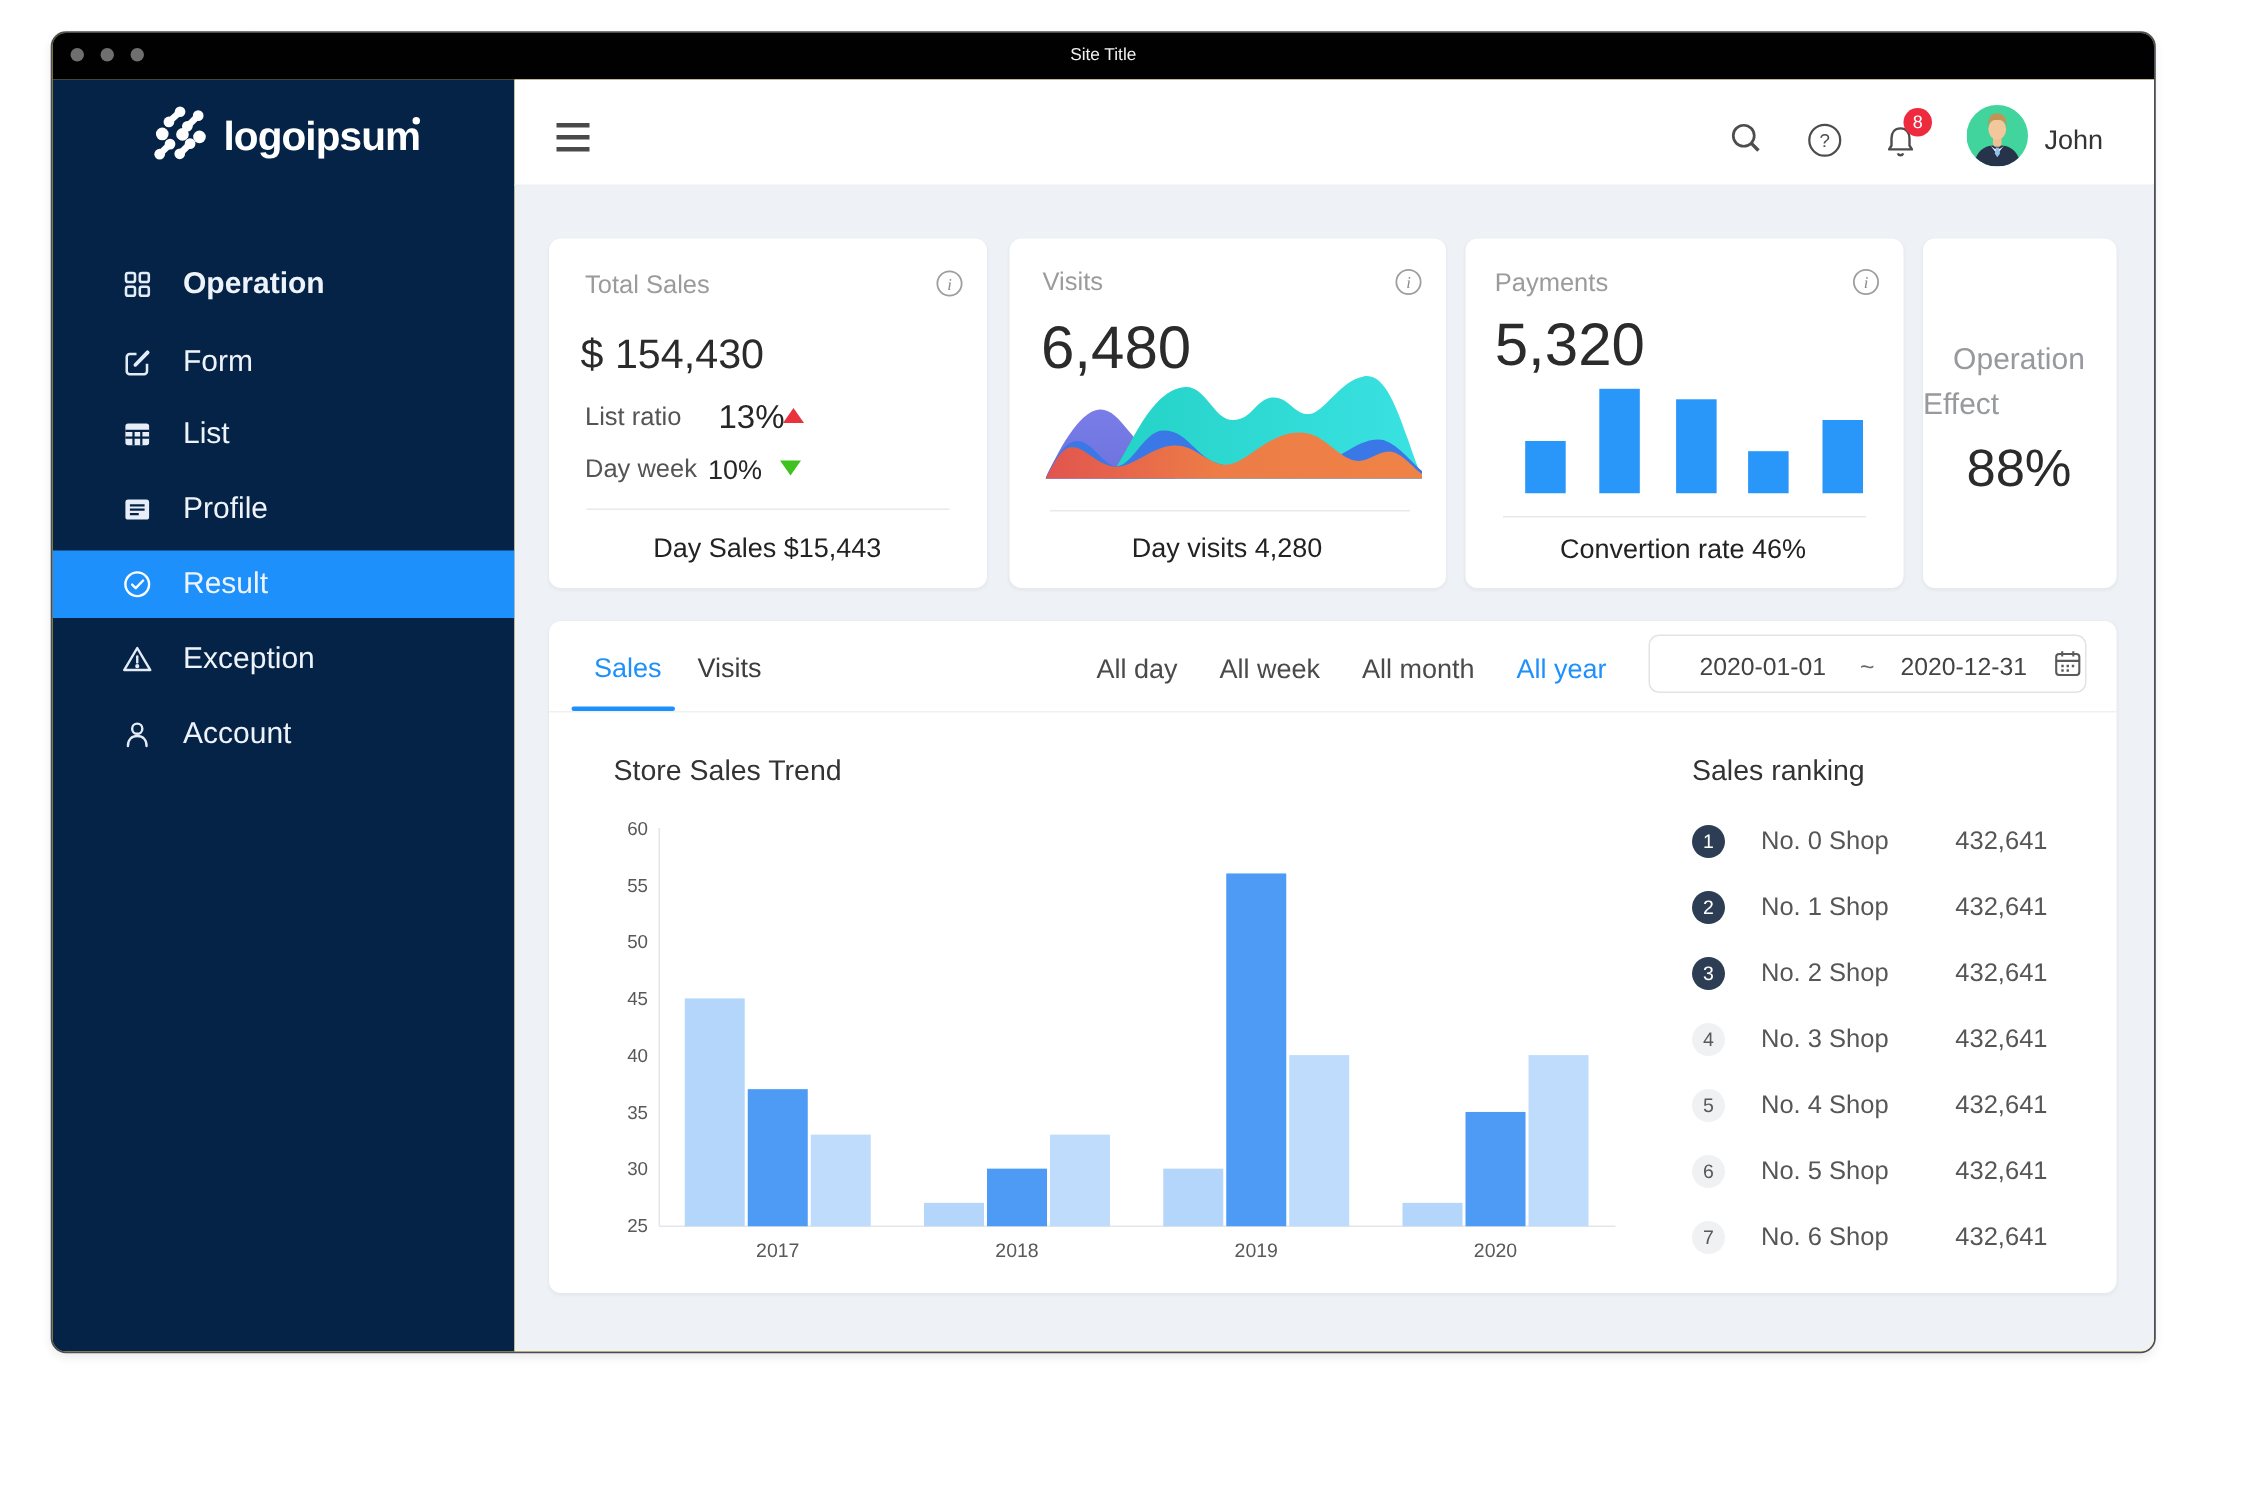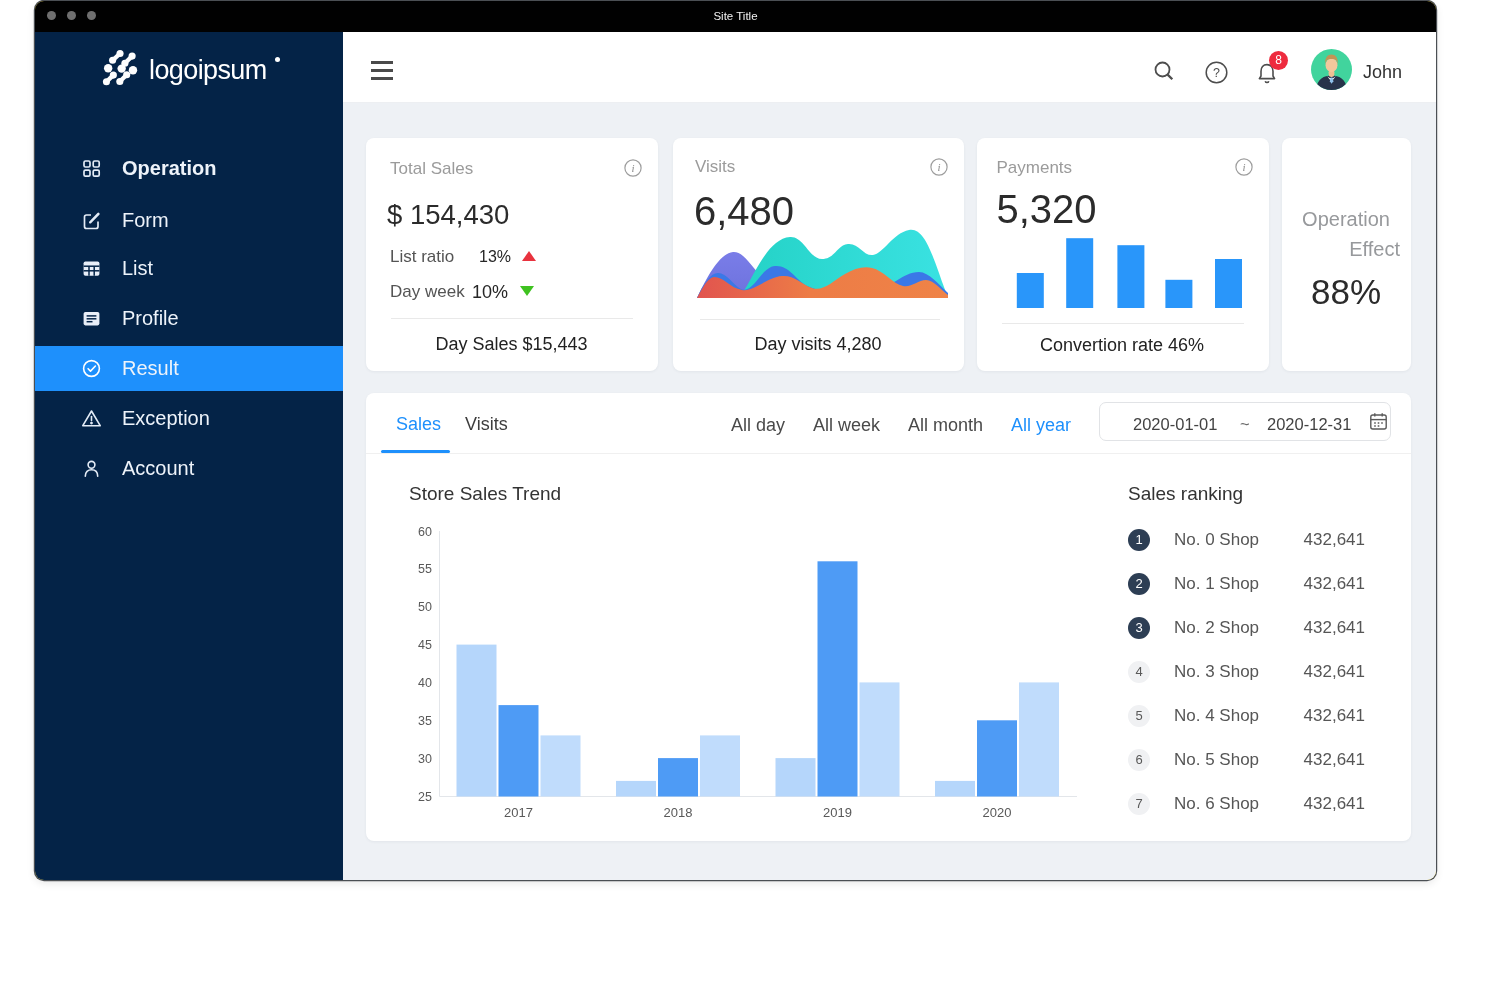--- a/index.html
+++ b/index.html
@@ -1,18 +1,18 @@
 <!DOCTYPE html>
 <html><head>
 <meta charset="utf-8">
 <style>
 *{margin:0;padding:0;box-sizing:border-box}
 html,body{width:1500px;height:990px;background:#ffffff;font-family:"Liberation Sans",sans-serif;overflow:hidden}
 .t{position:absolute;white-space:nowrap}
-#win{position:absolute;left:35px;top:1px;width:1401px;height:879px;border-radius:9px;background:#fde047;box-shadow:0 0 0 1.2px #4b4f54,0 3px 8px rgba(0,0,0,.10);overflow:hidden}
+#win{position:absolute;left:35px;top:22px;width:1401px;height:879px;border-radius:9px;background:#fde047;box-shadow:0 0 0 1.2px #4b4f54,0 3px 8px rgba(0,0,0,.10);overflow:hidden}
 #tbar{position:absolute;left:0;top:0;width:100%;height:31px;background:#010101}
 .dot{position:absolute;top:10px;width:9px;height:9px;border-radius:50%;background:#6f6f6f}
 #ttitle{position:absolute;top:0;left:0;width:100%;height:31px;line-height:31px;text-align:center;color:#f2f2f2;font-size:11.5px}
 #side{position:absolute;left:0;top:31px;width:308px;height:848px;background:#042347}
 #hdr{position:absolute;left:308px;top:31px;width:1093px;height:71px;background:#ffffff;border-bottom:1px solid #edeff2}
 .mi{position:absolute;left:0;width:308px;height:45px;color:#eef3fa;font-size:20px}
 .mi svg{position:absolute;left:46px;top:12px;width:21px;height:21px}
 .mi span{position:absolute;left:87px;top:0;line-height:45px}
 .mi.act{background:#1e90fc}
 .card{position:absolute;background:#fff;border-radius:8px;box-shadow:0 1px 3px rgba(31,45,61,.06)}
@@ -53,21 +53,21 @@
           <circle cx="30.7" cy="7.5" r="3.3"></circle>
       <circle cx="6.9" cy="31.3" r="3.3"></circle>
           <circle cx="13.3" cy="25.1" r="3.3"></circle>
       <circle cx="19.3" cy="31.1" r="3.3"></circle>
           <circle cx="25.7" cy="24.8" r="3.3"></circle>
       <circle cx="8.5" cy="18.8" r="3.9"></circle>
       <circle cx="21" cy="19.1" r="3.9"></circle>
       <circle cx="31.5" cy="20.6" r="3.9"></circle>
     </g>
   </svg>
-  <div class="t" style="left:114px;top:23px;font-size:27px;font-weight:normal;color:#fff;letter-spacing:-0.6px">logoipsum</div>
+  <div class="t" style="left:114px;top:23px;font-size:27px;font-weight:bold;color:#fff;letter-spacing:-0.6px">logoipsum</div>
   <span style="position:absolute;left:240px;top:25px;width:5px;height:5px;border-radius:50%;background:#fff"></span>
 
   <div class="mi" style="top:113.5px">
     <svg viewBox="0 0 21 21" fill="none" stroke="#e3ebf6" stroke-width="1.7">
           <rect x="3" y="3" width="6" height="6" rx="1.4"></rect>
           <rect x="12.2" y="3" width="6" height="6" rx="1.4"></rect>
           <rect x="3" y="12.2" width="6" height="6" rx="1.4"></rect>
           <rect x="12.2" y="12.2" width="6" height="6" rx="1.4"></rect>
         </svg>
     <span style="font-weight:bold">Operation</span>
@@ -163,21 +163,21 @@
 <div id="mainbg" style="position:absolute;left:308px;top:102px;width:1093px;height:777px;background:#eef1f5"></div>
 
 <div class="card" style="left:331px;top:137px;width:292px;height:233px">
   <div class="ct" style="left:24px;top:21px">Total Sales</div>
   <svg class="info" style="left:258px;top:21px" viewBox="0 0 18 18">
         <circle cx="9" cy="9" r="8.1" fill="none" stroke="#9e9e9e" stroke-width="1.2"></circle>
         <text x="9" y="13" text-anchor="middle" font-size="11" font-style="italic" fill="#8a8a8a" font-family="Liberation Serif,serif">i</text>
       </svg>
   <div class="big" style="left:21px;top:60px;font-size:27.5px">$ 154,430</div>
   <div class="t" style="left:24px;top:108px;font-size:17px;color:#545454;line-height:22px">List ratio</div>
-  <div class="t" style="left:113px;top:108px;font-size:16px;color:#262626;line-height:22px">13%</div>
+  <div class="t" style="left:113px;top:108px;font-size:22px;color:#262626;line-height:22px">13%</div>
   <div style="position:absolute;left:156px;top:113px;width:0;height:0;border-left:7px solid transparent;border-right:7px solid transparent;border-bottom:10px solid #e8323e"></div>
   <div class="t" style="left:24px;top:143px;font-size:17px;color:#545454;line-height:22px">Day week</div>
   <div class="t" style="left:106px;top:143px;font-size:18px;color:#262626;line-height:22px">10%</div>
   <div style="position:absolute;left:154px;top:148px;width:0;height:0;border-left:7px solid transparent;border-right:7px solid transparent;border-top:10px solid #3fc220"></div>
   <div class="divl" style="left:25px;top:180px;width:242px"></div>
   <div class="foot" style="left:0;top:195px;width:291px">Day Sales $15,443</div>
 </div>
 
 <div class="card" style="left:637.5px;top:137px;width:291.5px;height:233px">
   <div class="ct" style="left:22.5px;top:19px">Visits</div>
@@ -226,21 +226,21 @@
       <rect x="158.4" y="44.8" width="27" height="28.2"></rect>
       <rect x="208" y="24" width="27" height="49"></rect>
     </g>
   </svg>
   <div class="divl" style="left:25px;top:185px;width:242px"></div>
   <div class="foot" style="left:0;top:196px;width:291px">Convertion rate 46%</div>
 </div>
 
 <div class="card" style="left:1247px;top:137px;width:129px;height:233px">
   <div class="t" style="left:0;top:69px;width:128px;text-align:center;font-size:20px;color:#97999c;line-height:24px">Operation</div>
-  <div class="t" style="left:0;top:99px;width:118px;text-align:right;font-size:20px;color:#97999c;line-height:24px">Effect</div>
+  <div class="t" style="left:0;top:99px;width:118px;text-align:left;font-size:20px;color:#97999c;line-height:24px">Effect</div>
   <div class="t" style="left:0;top:137px;width:128px;text-align:center;font-size:35px;color:#2b2b2b;line-height:34px">88%</div>
 </div>
 
 <div class="card" style="left:331px;top:392px;width:1045px;height:448px">
   <div style="position:absolute;left:0;top:59.5px;width:1045px;height:1px;background:#f0f0f0"></div>
   <div class="t" style="left:30px;top:20px;font-size:18px;color:#1e90fc;line-height:23px">Sales</div>
   <div class="t" style="left:99px;top:20px;font-size:18px;color:#3d3d3d;line-height:23px">Visits</div>
   <div style="position:absolute;left:15px;top:57px;width:69px;height:3px;background:#1e90fc;border-radius:2px"></div>
   <div class="flt" style="left:365px">All day</div>
   <div class="flt" style="left:447px">All week</div>

